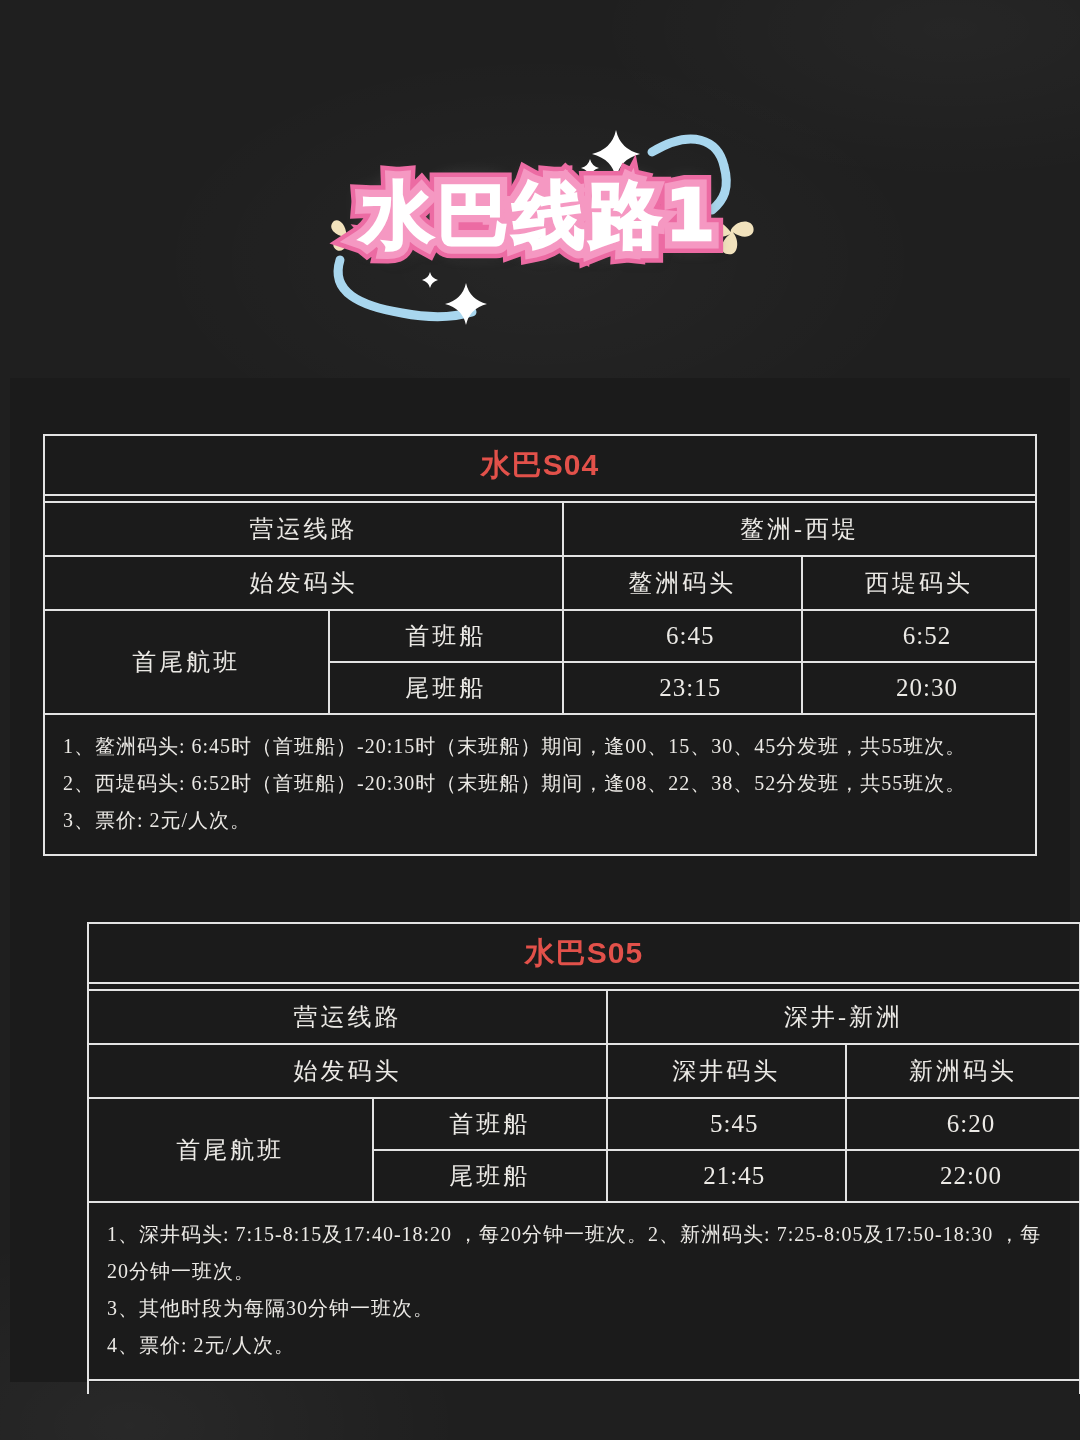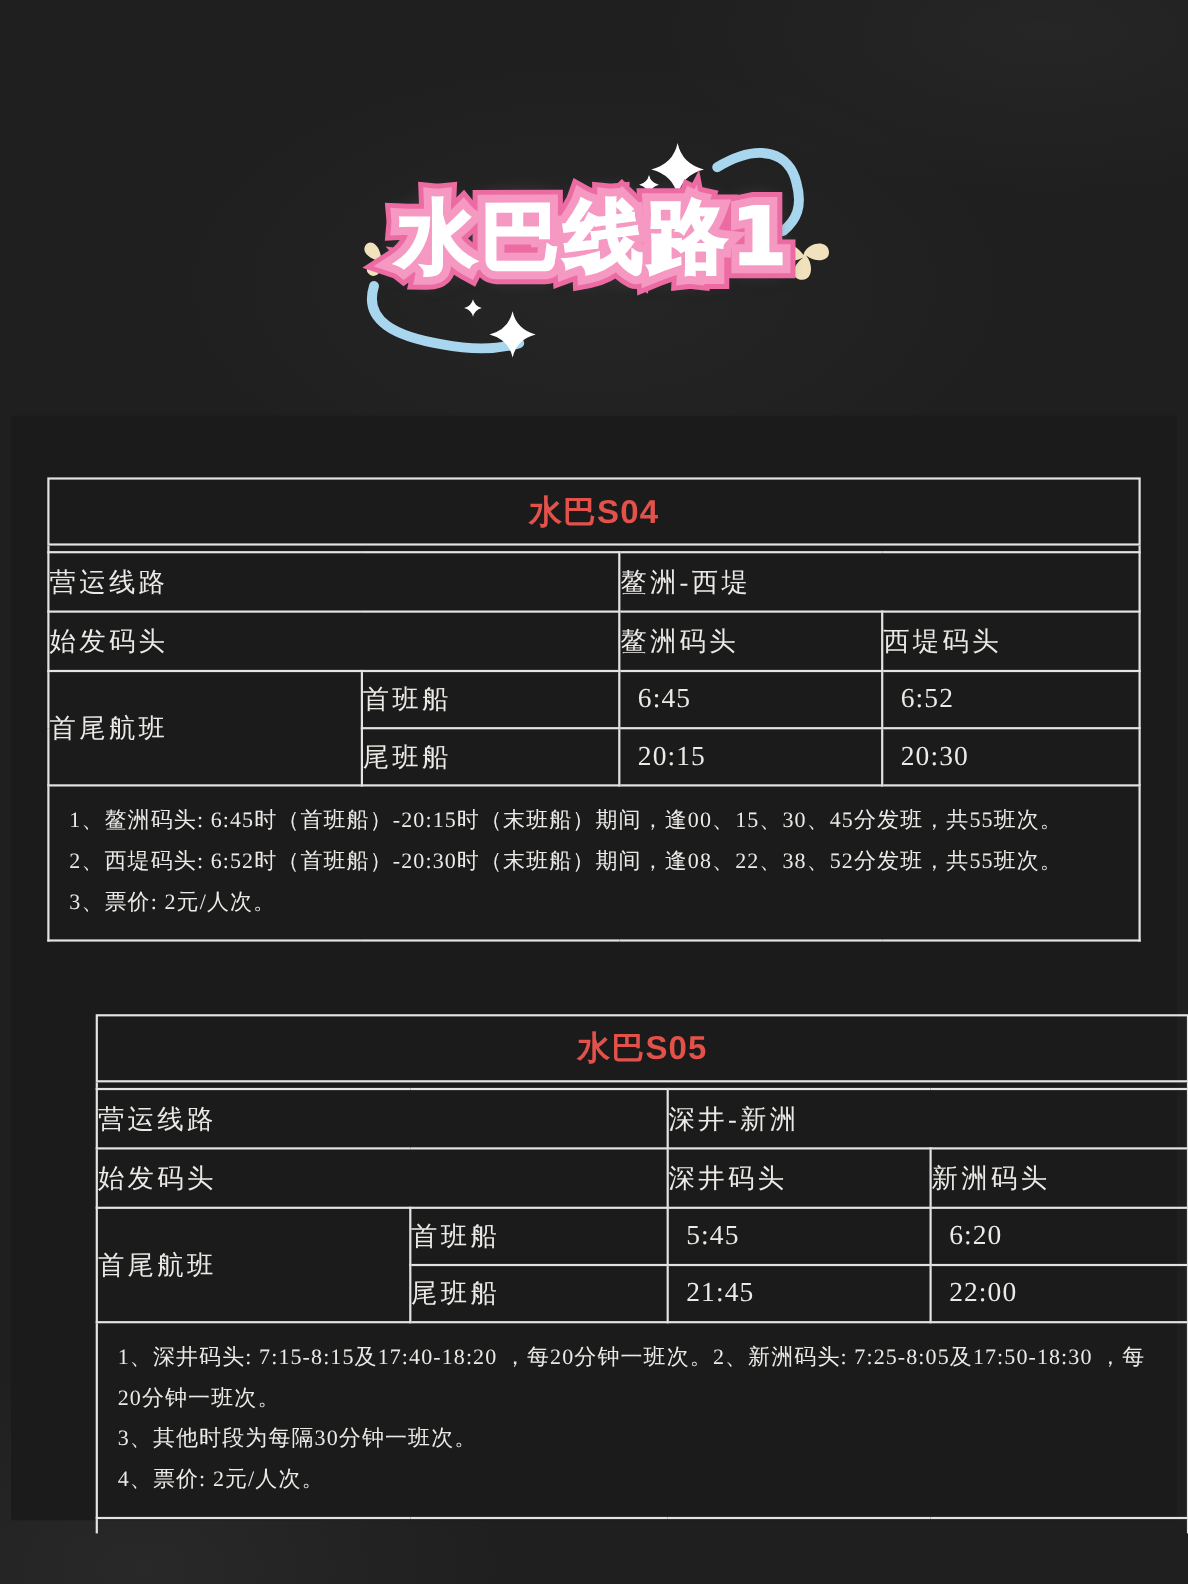--- a/index.html
+++ b/index.html
@@ -36,21 +36,21 @@
   .panel{position:absolute;left:10px;top:378px;width:1060px;height:1004px;background:var(--panel-bg);}
   .tblwrap{position:absolute;left:33px;width:994px;}
   #t1{top:12px;margin-top:44px;}
   #t2{top:544px;margin-left:44px;}
 
   .tbl-title{height:62px;border:2px solid var(--border);display:flex;align-items:center;justify-content:center;
              font-family:"Liberation Sans","DejaVu Sans",sans-serif;font-weight:700;
              font-size:30px;letter-spacing:1px;color:var(--accent-red);}
   .gapline{height:5px;border-left:2px solid var(--border);border-right:2px solid var(--border);}
   table{width:100%;border-collapse:collapse;table-layout:fixed;}
-  td{border:2px solid var(--border);text-align:left;vertical-align:middle;
+  td{border:2px solid var(--border);text-align:center;vertical-align:middle;
      font-size:24px;letter-spacing:3px;color:var(--text);}
   tr.r{height:54px;}
   tr.rt{height:52px;}
   td.time{font-size:25px;letter-spacing:1px;padding-left:16px;}
   td.notes{ text-align:left;padding:13px 18px 15px;letter-spacing:0;}
   .note{font-size:20px;line-height:37px;letter-spacing:1px;}
   .stub{height:13px;border-left:2px solid var(--border);border-right:2px solid var(--border);}
 </style>
 </head>
 <body>
@@ -112,21 +112,21 @@
         <td>西堤码头</td>
       </tr>
       <tr class="rt">
         <td rowspan="2">首尾航班</td>
         <td>首班船</td>
         <td class="time">6:45</td>
         <td class="time">6:52</td>
       </tr>
       <tr class="rt">
         <td>尾班船</td>
-        <td class="time">20:15</td>
+        <td class="time">23:15</td>
         <td class="time">20:30</td>
       </tr>
       <tr>
         <td colspan="4" class="notes">
           <div class="note">1、鳌洲码头: 6:45时（首班船）-20:15时（末班船）期间，逢00、15、30、45分发班，共55班次。</div>
           <div class="note">2、西堤码头: 6:52时（首班船）-20:30时（末班船）期间，逢08、22、38、52分发班，共55班次。</div>
           <div class="note">3、票价: 2元/人次。</div>
         </td>
       </tr>
     </tbody>

